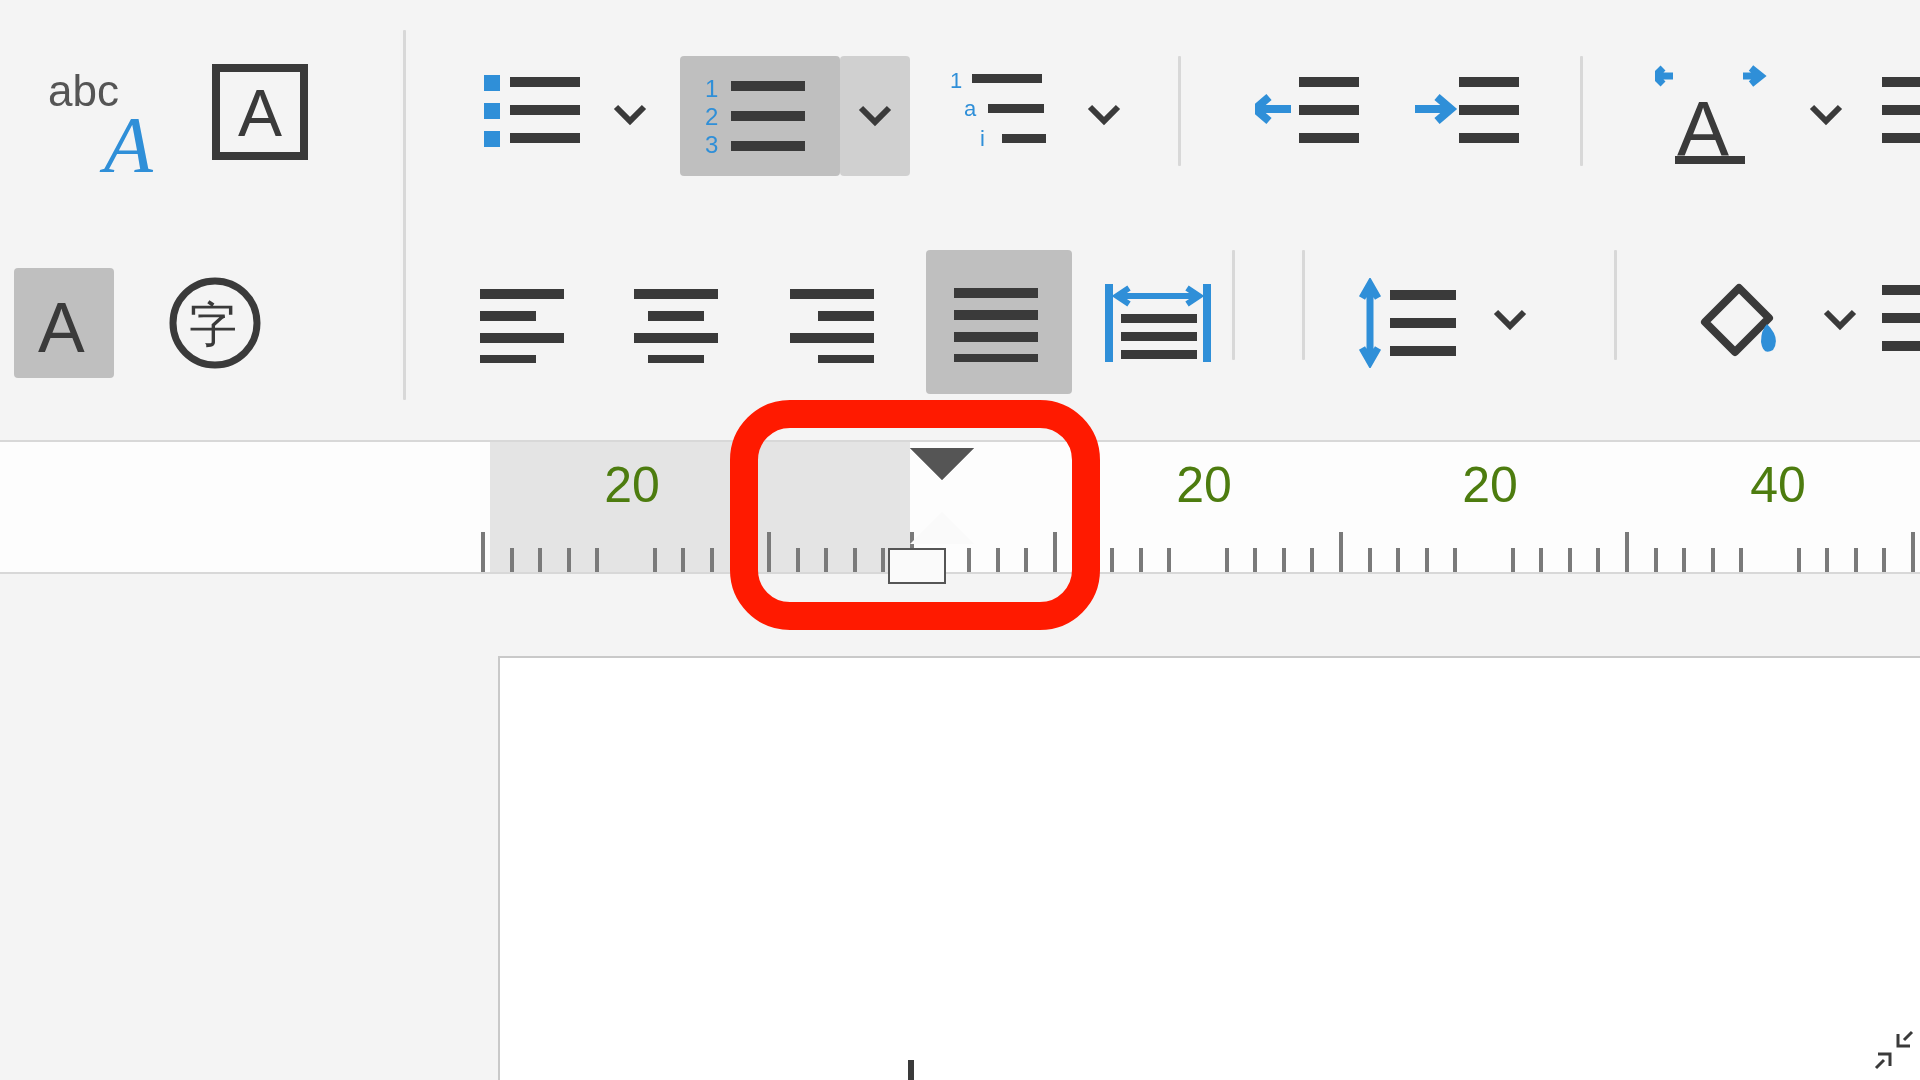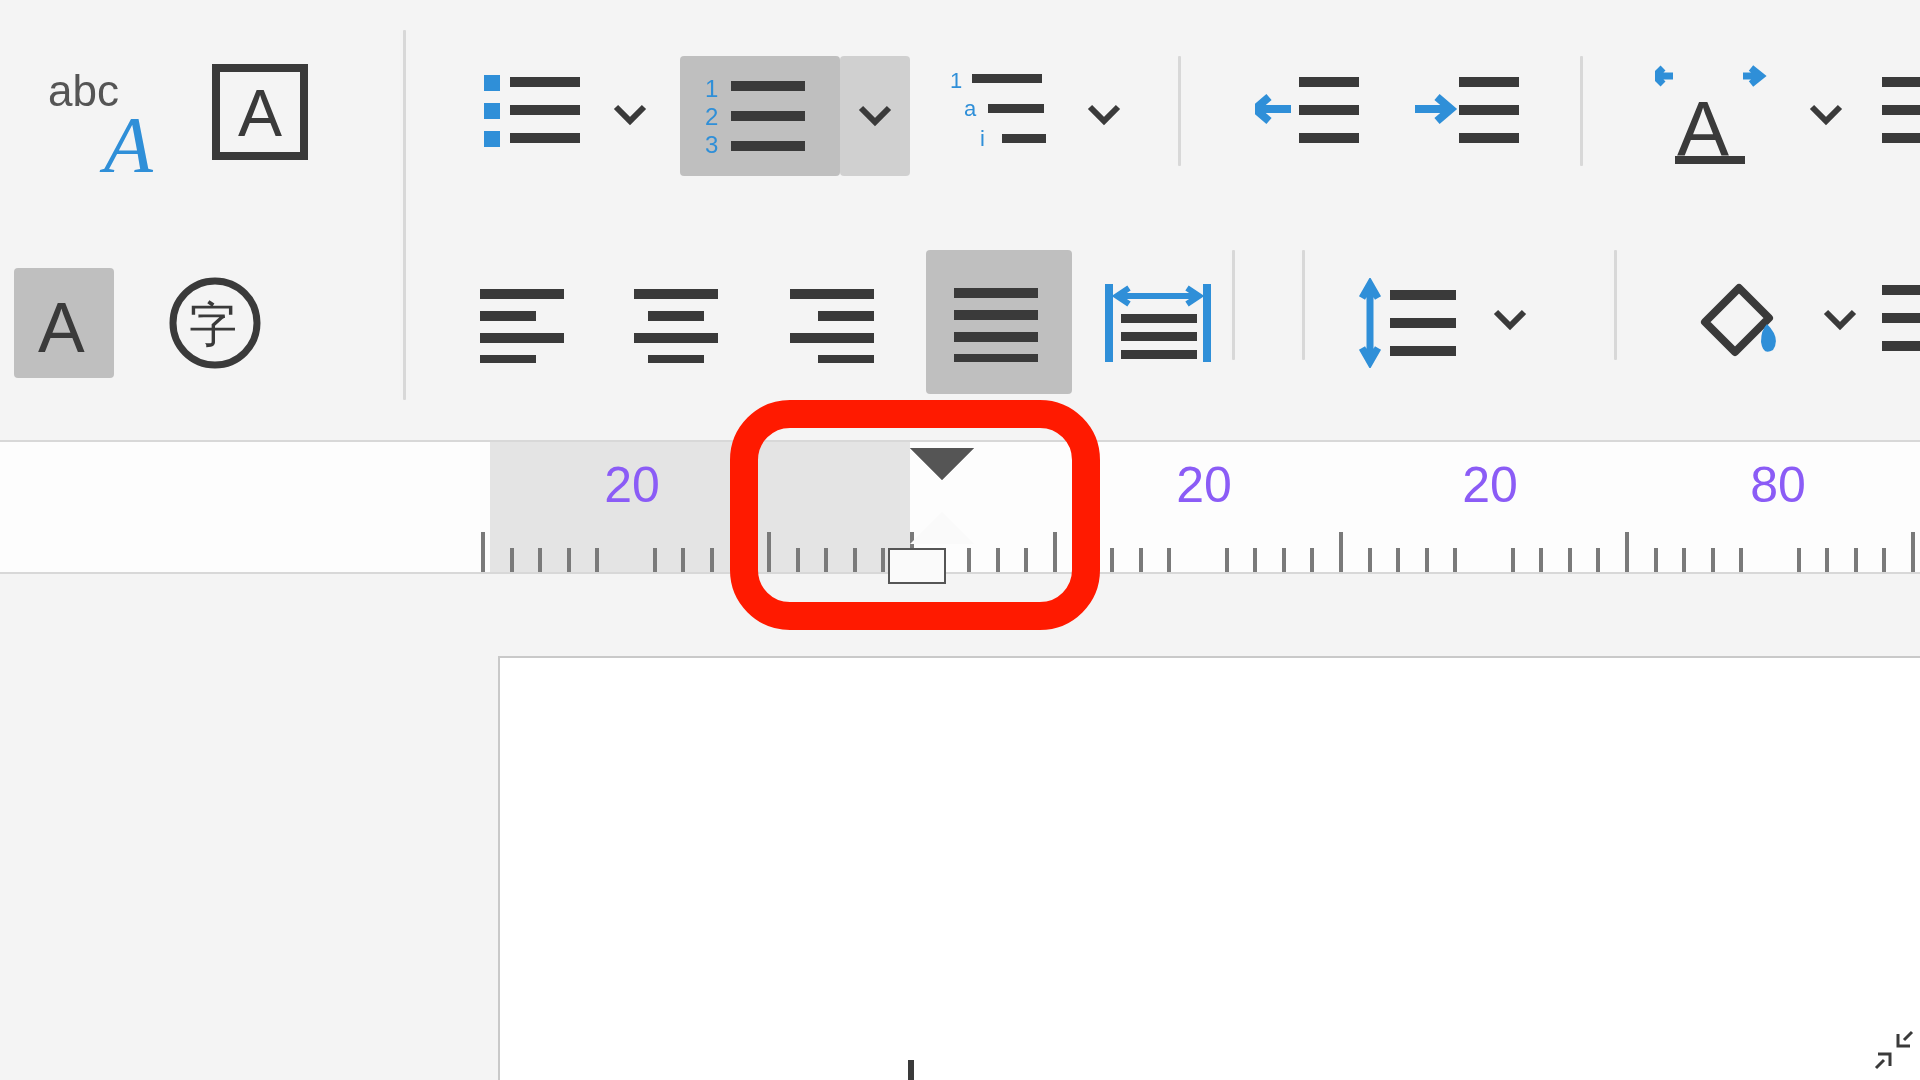--- a/index.html
+++ b/index.html
@@ -80,21 +80,21 @@
     width: 4px;
     background: #7a7a7a;
   }
   .ruler .tick.small { height: 24px; }
   .ruler .tick.med   { height: 40px; }
   .ruler .label {
     position: absolute;
     top: 14px;
     transform: translateX(-50%);
     font-size: 50px;
-    color: #8b5cf6;
+    color: #4d7c0f;
     font-weight: 400;
   }
 
   
   .indent-top {
     position: absolute;
     left: 910px;
     top: 448px;
     width: 0; height: 0;
     border-left: 32px solid transparent;
@@ -437,21 +437,21 @@
         <div class="tick small" style="left: 595.4px;"></div>
         <div class="tick small" style="left: 566.8px;"></div>
         <div class="tick small" style="left: 538.2px;"></div>
         <div class="tick small" style="left: 509.6px;"></div>
         <div class="tick med" style="left: 481px;"></div>
         <div class="tick med" style="left: 910px;"></div>
       </div>
     <span class="label" style="left:632px;">20</span>
     <span class="label" style="left:1204px;">20</span>
     <span class="label" style="left:1490px;">20</span>
-    <span class="label" style="left:1778px;">80</span>
+    <span class="label" style="left:1778px;">40</span>
   </div>
 </div>
 
 <div class="indent-top"></div>
 <div class="indent-bottom-tri"></div>
 <div class="indent-box"></div>
 
 <div class="highlight"></div>
 
 <div class="page"></div>

